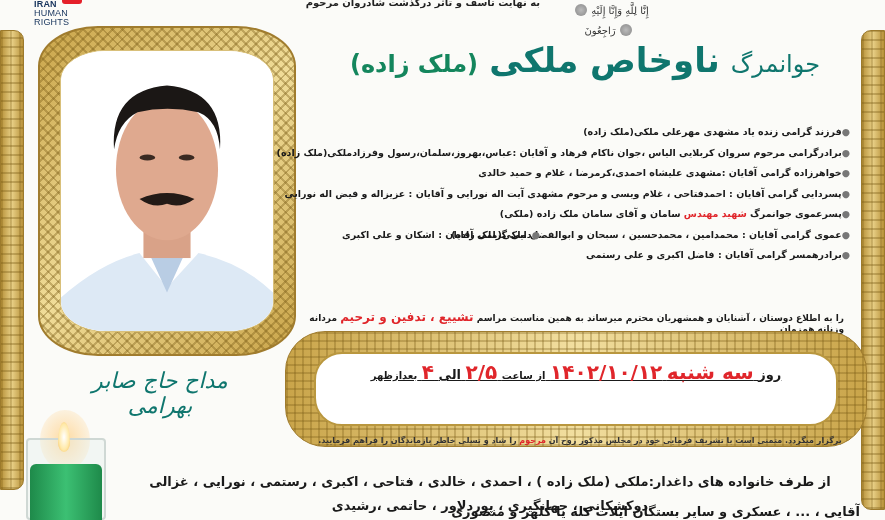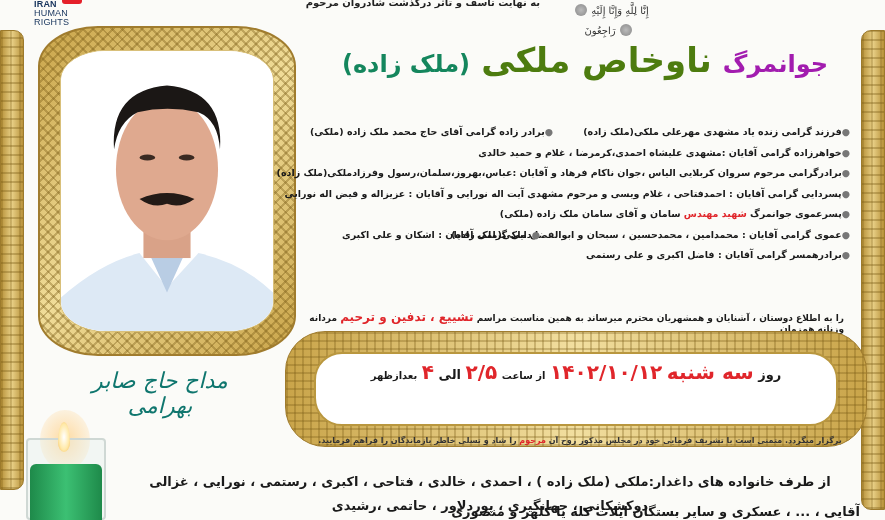--- a/index.html
+++ b/index.html
@@ -44,22 +44,22 @@
 
   .calligraphy { position: absolute; left: 60px; top: 368px; width: 200px; text-align: center; font-family: "DejaVu Serif", serif; font-style: italic; font-size: 22px; color: #0f766e; direction: rtl; }
 
   .candle { position: absolute; left: 20px; top: 420px; width: 90px; height: 100px; }
   .candle .glow { position: absolute; left: 20px; top: -10px; width: 50px; height: 60px; border-radius: 50%; background: radial-gradient(rgba(255,210,140,0.8), rgba(255,240,200,0)); }
   .candle .flame { position: absolute; left: 38px; top: 2px; width: 12px; height: 30px; border-radius: 50% 50% 50% 50% / 70% 70% 30% 30%; background: radial-gradient(#fff, #ffe9a8 60%, #f3b85a); }
   .candle .glass { position: absolute; left: 6px; top: 18px; width: 80px; height: 82px; border: 2px solid #cfd8d4; border-radius: 4px; background: rgba(230,240,236,0.4); }
   .candle .wax { position: absolute; left: 10px; top: 44px; width: 72px; height: 56px; background: linear-gradient(90deg, #1e8a4a, #3cc073 50%, #1e8a4a); border-radius: 6px 6px 0 0; }
 
   .title { position: absolute; left: 310px; top: 40px; width: 550px; text-align: center; direction: rtl; }
-  .title .prefix { color: #a21caf; font-size: 24px; font-weight: bold; }
-  .title .name { color: #4d7c0f; font-size: 34px; font-weight: bold; margin: 0 6px; }
+  .title .prefix { color: #0f766e; font-size: 24px; font-weight: normal; }
+  .title .name { color: #0f766e; font-size: 34px; font-weight: bold; margin: 0 6px; }
   .title .alias { color: #14865d; font-size: 24px; font-weight: bold; }
 
   .relatives { position: absolute; left: 310px; top: 122px; width: 540px; direction: rtl; }
   .rel-row { display: flex; justify-content: flex-start; font-size: 9.5px; font-weight: bold; line-height: 20.5px; height: 20.5px; white-space: nowrap; }
   .rel-row .col1 { width: 300px; text-align: right; }
   .rel-row .col2 { flex: 1; text-align: right; }
   .rel-row .bullet { color: #777; }
   .red { color: #e0262b; }
 
   .invite { position: absolute; left: 304px; top: 310px; width: 540px; direction: rtl; text-align: right; font-size: 9px; font-weight: bold; }
@@ -71,21 +71,21 @@
       repeating-linear-gradient(0deg, rgba(120,90,20,0.3) 0 2px, transparent 2px 8px),
       repeating-linear-gradient(90deg, rgba(120,90,20,0.3) 0 2px, transparent 2px 8px),
       linear-gradient(90deg, #c9a449, #f2dfa0 50%, #c9a449);
     border-radius: 40px; border: 1px solid #a07c2e;
   }
   .date-inner {
     position: absolute; left: 28px; top: 20px; right: 28px; bottom: 20px;
     background: #fff; border-radius: 28px; border: 2px solid #b9973f;
     text-align: center; direction: rtl;
   }
-  .date-line { margin-top: 6px; font-size: 13px; font-weight: bold; }
+  .date-line { margin-top: 6px; font-size: 13px; font-weight: bold; text-decoration: underline; }
   .date-line .red-big { color: #e0262b; font-size: 20px; }
   .date-line .small { font-size: 10px; }
   .venue { color: #14865d; font-size: 21px; font-weight: bold; margin-top: 0; }
 
   .note { position: absolute; left: 310px; top: 436px; width: 540px; text-align: center; direction: rtl; font-size: 8px; font-weight: bold; color: #333; }
   .family { position: absolute; left: 120px; top: 470px; width: 740px; text-align: center; direction: rtl; font-size: 13px; font-weight: bold; line-height: 24px; }
   .family2 { position: absolute; left: 120px; top: 500px; width: 740px; height: 20px; overflow: hidden; text-align: right; direction: rtl; font-size: 13px; font-weight: bold; line-height: 24px; }
 </style>
 </head>
 <body>
@@ -132,27 +132,26 @@
 
 <div class="title">
   <span class="prefix">جوانمرگ</span>
   <span class="name">ناوخاص ملکی</span>
   <span class="alias">(ملک زاده)</span>
 </div>
 
 <div class="relatives">
   <div class="rel-row">
     <span class="col1"><span class="bullet">●</span><span>فرزند گرامی زنده یاد مشهدی مهرعلی ملکی(ملک زاده)</span></span>
-    <span class="col2"><span class="bullet">●</span><span>برادر زاده گرامی آقای حاج محمد ملک زاده (ملکی)</span></span>
+  </div>
+  <div class="rel-row">
+    <span class="col1" style="width:auto"><span class="bullet">●</span><span>برادرگرامی مرحوم سروان کربلایی الیاس ،جوان ناکام فرهاد و آقایان :عباس،بهروز،سلمان،رسول وفرزادملکی(ملک زاده)</span></span>
   </div>
   <div class="rel-row">
     <span class="col1" style="width:auto"><span class="bullet">●</span><span>خواهرزاده گرامی آقایان :مشهدی علیشاه احمدی،کرمرضا ، غلام و حمید خالدی</span></span>
-  </div>
-  <div class="rel-row">
-    <span class="col1" style="width:auto"><span class="bullet">●</span><span>برادرگرامی مرحوم سروان کربلایی الیاس ،جوان ناکام فرهاد و آقایان :عباس،بهروز،سلمان،رسول وفرزادملکی(ملک زاده)</span></span>
   </div>
   <div class="rel-row">
     <span class="col1" style="width:auto"><span class="bullet">●</span><span>پسردایی گرامی آقایان : احمدفتاحی ، غلام ویسی و مرحوم مشهدی آیت اله نورایی و آقایان : عزیزاله و فیض اله نورایی</span></span>
   </div>
   <div class="rel-row">
     <span class="col1" style="width:auto"><span class="bullet">●</span><span>پسرعموی جوانمرگ</span> <span class="red">شهید مهندس</span> <span>سامان و آقای سامان ملک زاده (ملکی)</span></span>
   </div>
   <div class="rel-row">
     <span class="col1" style="width:310px"><span class="bullet">●</span><span>عموی گرامی آقایان : محمدامین ، محمدحسین ، سبحان و ابوالفضل ملکی(ملک زاده)</span></span>
     <span class="col2"><span class="bullet">●</span><span>دایی گرامی آقایان : اشکان و علی اکبری</span></span>

